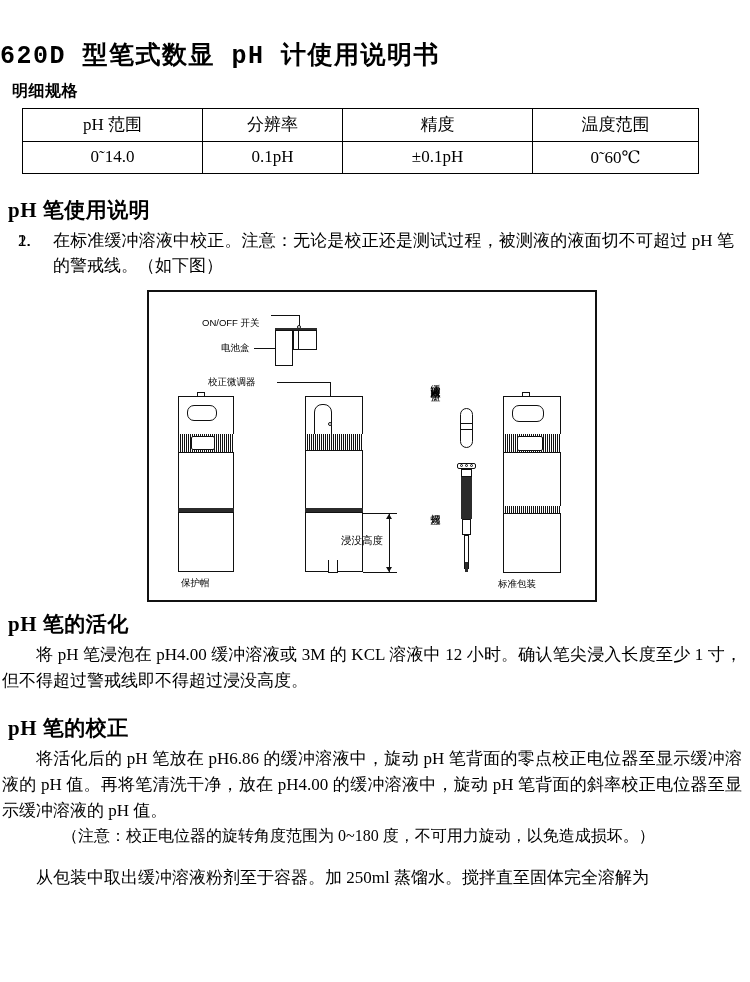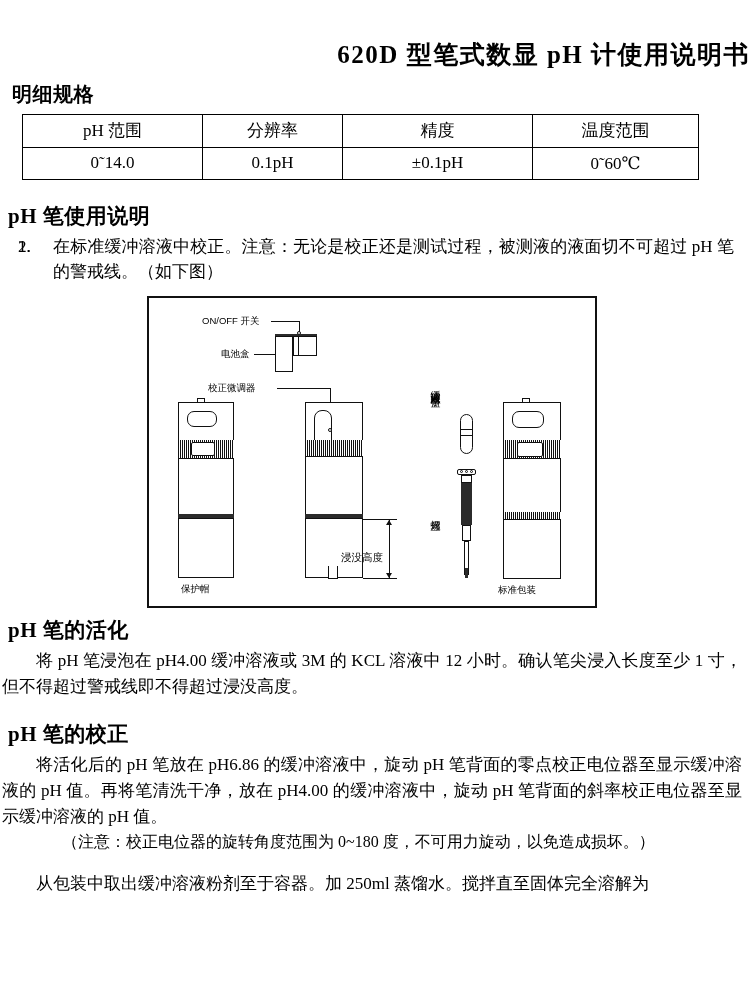--- a/index.html
+++ b/index.html
@@ -19,32 +19,32 @@
   .page {
     position: relative;
     width: 750px;
     height: 982px;
     padding: 0;
     box-sizing: border-box;
   }
 
   
   .doc-title {
-    text-align: right;
+    text-align: left;
     font-size: 25px;
     font-weight: 700;
     letter-spacing: 1.5px;
     margin: 0;
-    padding: 38px 0 6px 0;
-    font-family: Liberation Serif, serif;
+    padding: 38px 8px 6px 0;
+    font-family: Liberation Mono, monospace;
   }
 
   
   .h-spec {
-    font-size: 20px;
+    font-size: 16px;
     font-weight: 700;
     margin: 4px 4px 6px 12px;
     letter-spacing: 0.5px;
   }
   .h-sec {
     font-size: 21px;
     font-weight: 700;
     margin: 0 0 4px 8px;
     letter-spacing: 0.5px;
   }
@@ -224,21 +224,21 @@
       <li>
         <span class="num">2.</span>
         <span>在标准缓冲溶液中校正。注意：无论是校正还是测试过程，被测液的液面切不可超过 pH 笔的警戒线。（如下图）</span>
       </li>
     </ol>
   </div>
 
   <div class="figure">
     <div class="fig-inner">
 
-      <div class="lbl" style="left:53px; top:17px;text-align:center;">ON/OFF 开关</div>
+      <div class="lbl" style="left:53px; top:25px;text-align:center;">ON/OFF 开关</div>
       <div class="ln ln-h" style="left:122px; top:23px; width:28px;"></div>
       <div class="ln ln-v" style="left:150px; top:23px; height:14px;"></div>
 
       <div class="band" style="left:126px; top:36px; width:42px; height:3px;"></div>
       <div class="box" style="left:126px; top:38px; width:18px; height:36px;"></div>
       <div class="box" style="left:144px; top:38px; width:24px; height:20px;"></div>
       <div class="ln ln-v" style="left:149px; top:38px; height:20px;"></div>
       <div class="dot" style="left:148px; top:33px;"></div>
 
       <div class="lbl" style="left:72px; top:50px;">电池盒</div>
@@ -265,21 +265,21 @@
       <div class="box" style="left:156px; top:158px; width:58px; height:60px;"></div>
       <div class="band" style="left:156px; top:216px; width:58px; height:5px;"></div>
       <div class="box" style="left:156px; top:220px; width:58px; height:60px;"></div>
       <div class="box" style="left:179px; top:268px; width:10px; height:13px; border-top:none; background:#fff;"></div>
 
       <div class="ln ln-h" style="left:214px; top:221px; width:34px;"></div>
       <div class="ln ln-h" style="left:214px; top:280px; width:34px;"></div>
       <div class="arrowline" style="left:240px; top:222px; height:58px;"></div>
       <div class="arrow-up" style="left:237px; top:222px;"></div>
       <div class="arrow-dn" style="left:237px; top:275px;"></div>
-      <div class="lbl" style="left:192px; top:254px; font-size:10.5px;">浸没高度</div>
+      <div class="lbl" style="left:192px; top:243px; font-size:10.5px;">浸没高度</div>
 
       <div class="lbl-v" style="left:281px; top:84px; height:116px;">缓冲溶液粉料小盒</div>
       <div class="lbl-v" style="left:281px; top:214px; height:42px;">螺丝刀</div>
 
       <div class="cap" style="left:311px; top:116px; width:13px; height:40px; border-radius:7px;"></div>
       <div class="ln ln-h" style="left:311px; top:131px; width:13px;"></div>
       <div class="ln ln-h" style="left:311px; top:137px; width:13px;"></div>
 
       <div class="box" style="left:308px; top:171px; width:19px; height:6px; border-radius:2px;"></div>
       <div class="dot" style="left:311px; top:172px; width:3px; height:3px;"></div>

